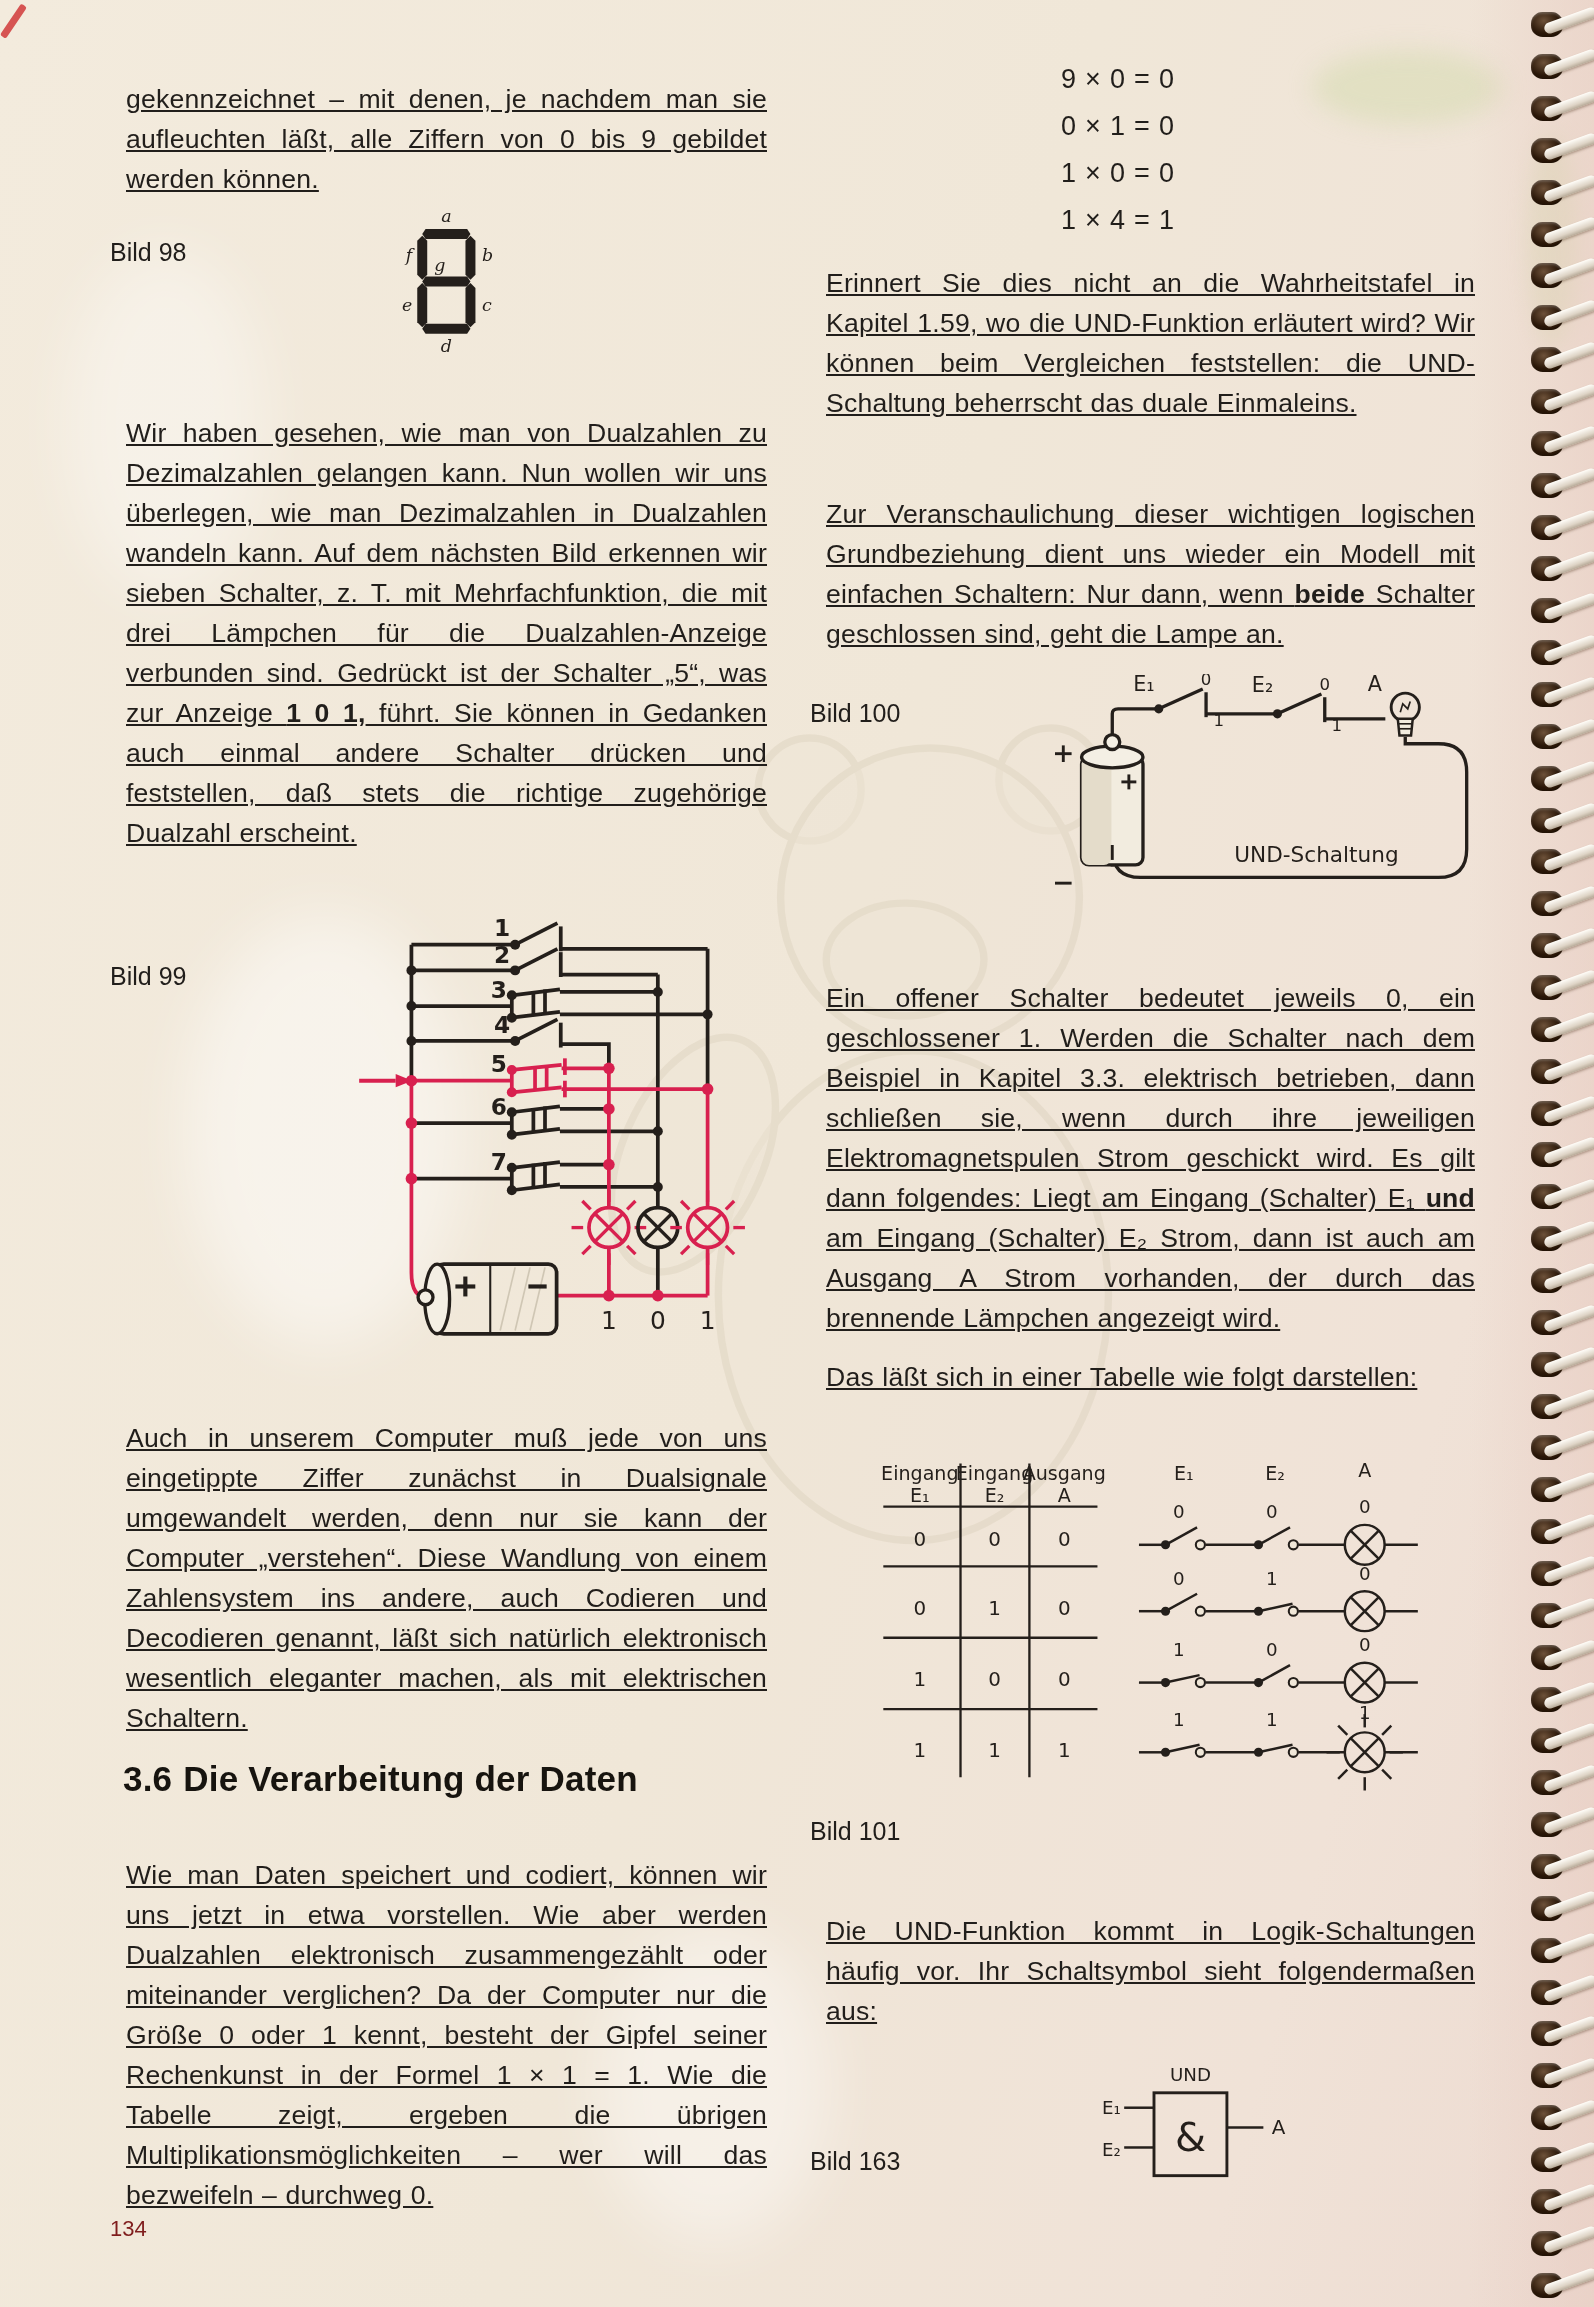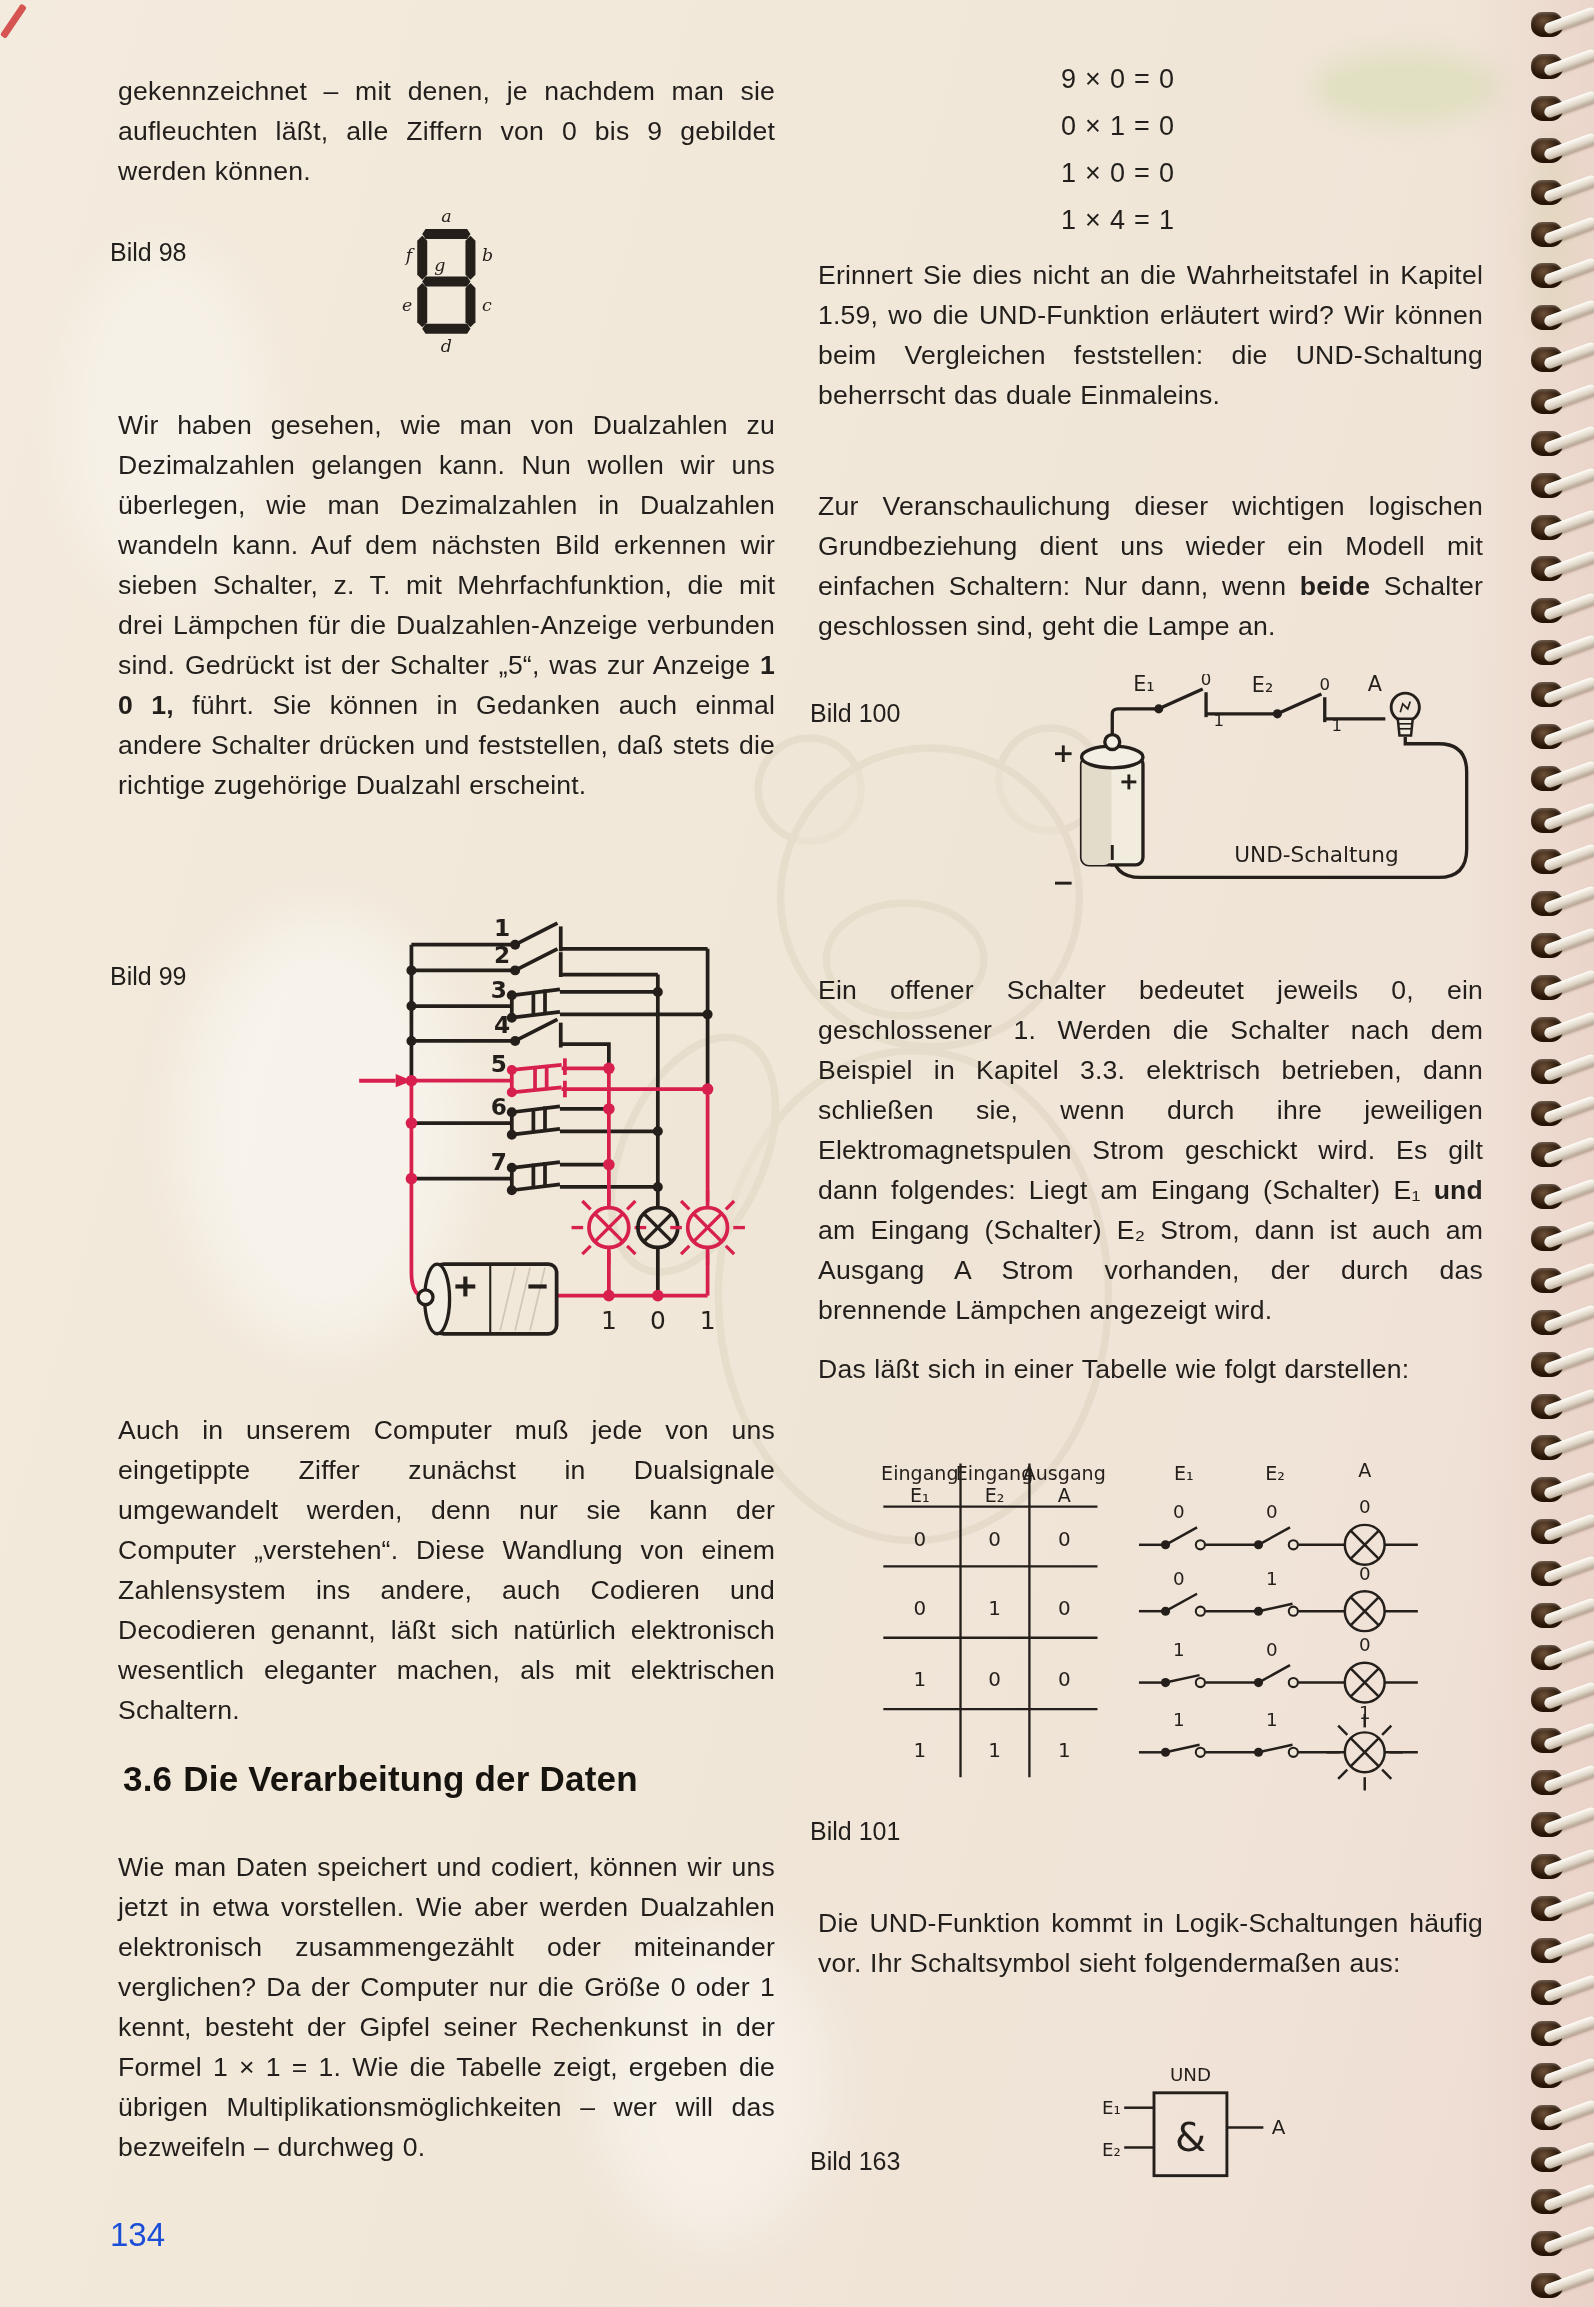--- a/index.html
+++ b/index.html
@@ -2,26 +2,26 @@
 <html style="font-size:13.3px"><head>
 <meta charset="utf-8">
 <style>
   html,body{margin:0;padding:0;}
   body{
     width:1594px;height:2307px;position:relative;overflow:hidden;
     background:linear-gradient(105deg,#f3ebdd 0%,#f0e7d8 50%,#f0e2d7 82%,#eddbd1 100%);
     font-family:"Liberation Sans",sans-serif;color:#211e1b;
   }
   .para{position:absolute;font-size:26.6px;line-height:40px;text-align:justify;letter-spacing:0.2px;word-spacing:0.8px;color:#211e1b;}
-  .para p{margin:8px;}
+  .para p{margin:16px;text-decoration:underline;}
   .bild-label{position:absolute;font-size:25px;color:#211e1b;}
   .heading{position:absolute;font-size:35px;font-weight:bold;letter-spacing:0.2px;color:#17140f;}
   .heading .num{margin-right:11px;}
   .equations{position:absolute;font-size:27px;line-height:47px;letter-spacing:0.8px;color:#211e1b;}
-  .pagenum{position:absolute;font-size:33px;color:#1d4ed8;}
+  .pagenum{position:absolute;font-size:22px;color:#7f1d1d;}
   svg text{font-family:"DejaVu Sans",sans-serif;fill:#241f1b;}
   .seglabel{font-family:"DejaVu Serif",serif;font-style:italic;font-size:21px;}
   
   .k{stroke:#241f1b;fill:none;}
   .r{stroke:#d8204f;fill:none;}
   .fk{fill:#241f1b;stroke:none;}
   .fr{fill:#d8204f;stroke:none;}
   
   .watermark{position:absolute;pointer-events:none;}
   .blotch{position:absolute;border-radius:50%;pointer-events:none;}

